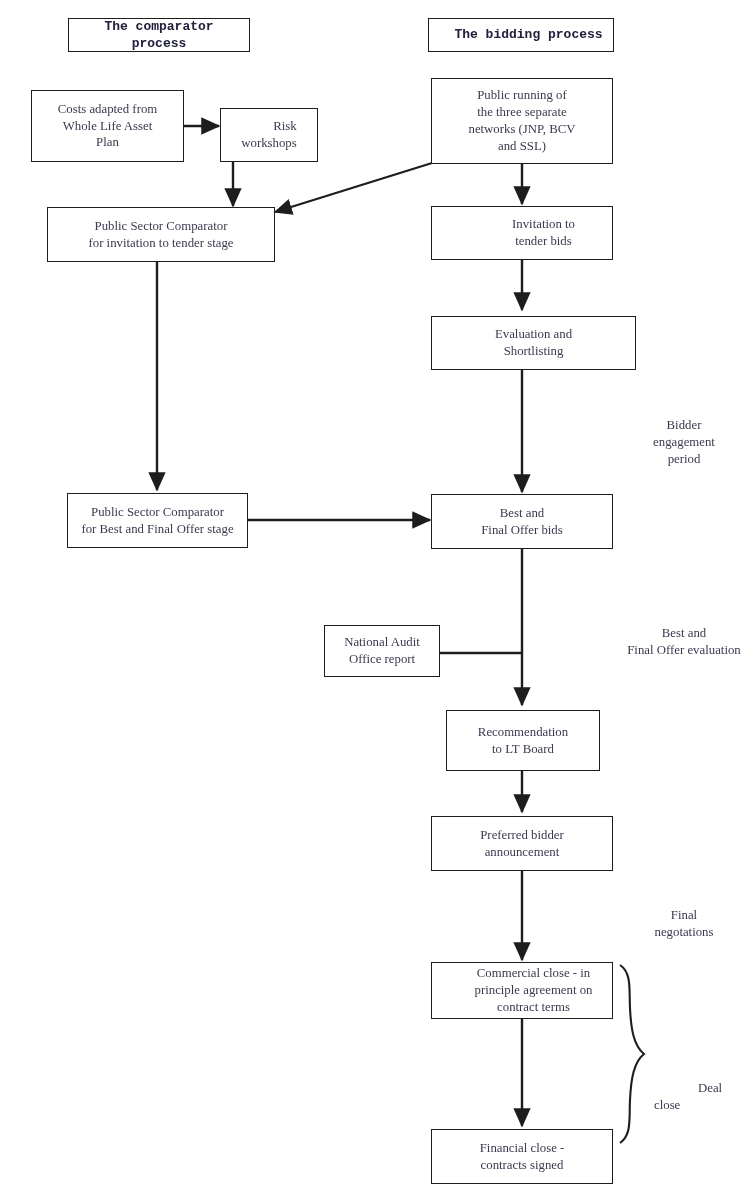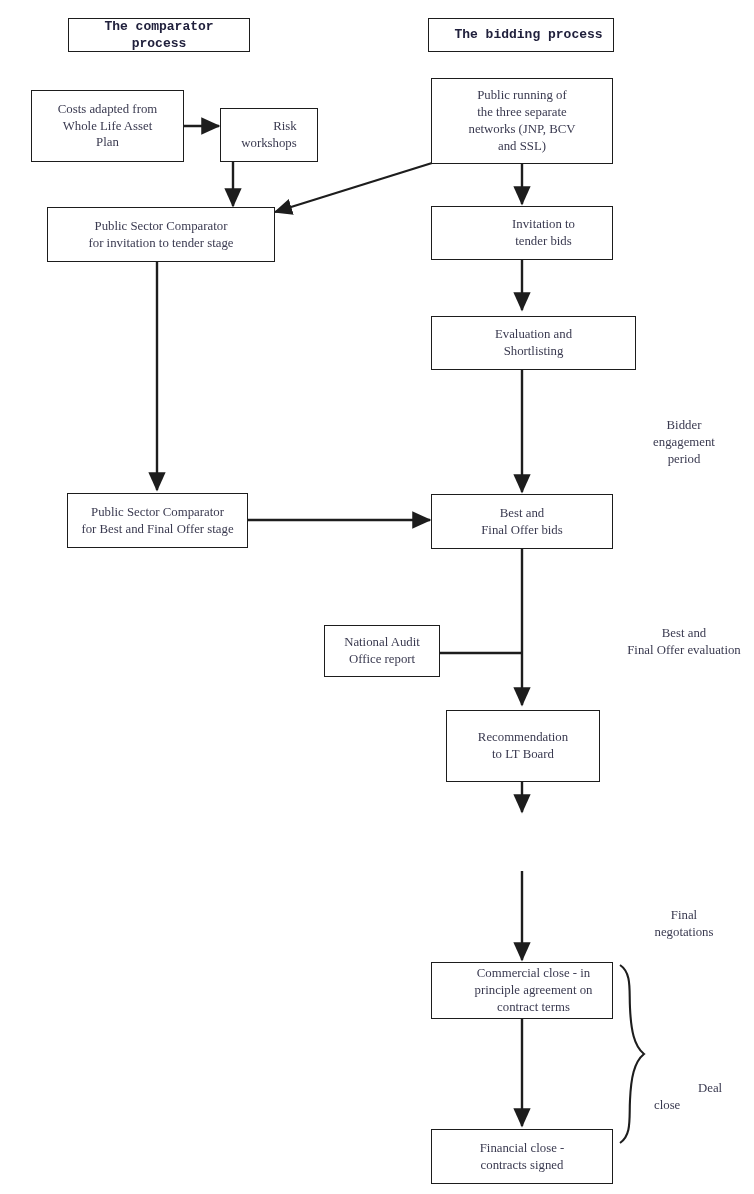--- a/index.html
+++ b/index.html
@@ -157,25 +157,29 @@
   <div class="node" style="left:431px; top:494px; width:182px; height:55px;">
     <span class="node-text">Best and
 Final Offer bids</span>
   </div>
 
   <div class="node" style="left:324px; top:625px; width:116px; height:52px;">
     <span class="node-text">National Audit
 Office report</span>
   </div>
 
-  <div class="node" style="left:446px; top:710px; width:154px; height:72px;font-family:Liberation Serif, serif;">
+  <div class="node" style="left:446px; top:710px; width:154px; height:61px;font-family:Liberation Serif, serif;">
     <span class="node-text">Recommendation
 to LT Board</span>
   </div>
 
+  <div class="node" style="left:431px; top:816px; width:182px; height:55px;">
+    <span class="node-text">Preferred bidder
+announcement</span>
+  </div>
 
   <div class="node" style="left:431px; top:962px; width:182px; height:57px;padding-left:28px;">
     <span class="node-text">Commercial close - in
 principle agreement on
 contract terms</span>
   </div>
 
   <div class="node" style="left:431px; top:1129px; width:182px; height:55px;">
     <span class="node-text">Financial close -
 contracts signed</span>

